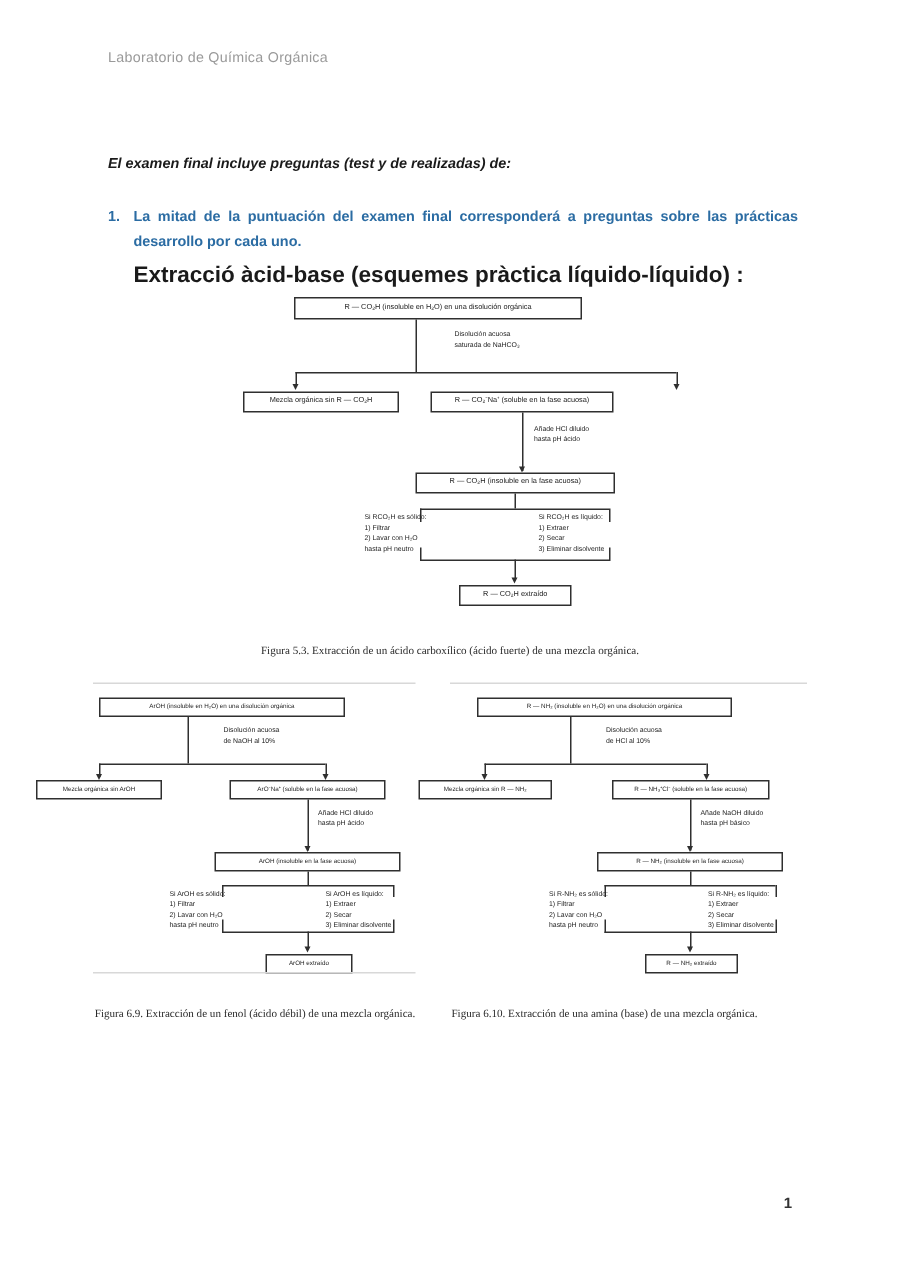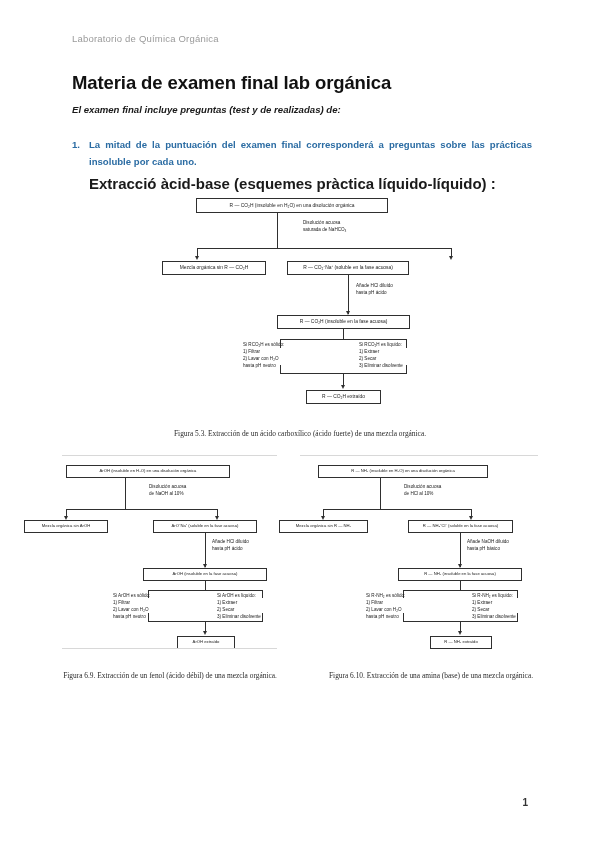--- a/index.html
+++ b/index.html
@@ -160,27 +160,26 @@
   .f1 { font-size: 4.9px; }
   .f2 { font-size: 4.2px; }
 </style>
 </head>
 <body>
 
 <div class="page">
 
   <div class="running-head">Laboratorio de Química Orgánica</div>
 
-  <h1 class="doc-title">Materia de examen final lab orgánica</h1>
 
   <div class="lead">El examen final incluye preguntas (test y de realizadas) de:</div>
 
   <div class="numbered">
     <span class="num">1.</span>
-    <span class="body">La mitad de la puntuación del examen final corresponderá a preguntas sobre las prácticas insoluble por cada uno.</span>
+    <span class="body">La mitad de la puntuación del examen final corresponderá a preguntas sobre las prácticas desarrollo por cada uno.</span>
   </div>
 
   <div class="subline">Extracció àcid-base (esquemes pràctica líquido-líquido) :</div>
 
   <div class="chart" style="left:0px; top:195px; width:600px; height:230px;">
 
     <div class="box thick f1" style="left:196px; top:3px; width:192px; height:15px;">R — CO₂H (insoluble en H₂O) en una disolución orgánica</div>
 
     <div class="vline" style="left:277px; top:18px; height:35px;"></div>
     <div class="note" style="left:303px; top:25px;">Disolución acuosa
@@ -321,17 +320,17 @@
     <div class="vline" style="left:160px; top:159px; height:12px;"></div>
     <div class="arrow-down" style="left:158px; top:169px;"></div>
 
     <div class="box thick f2" style="left:130px; top:174px; width:62px; height:13px;">R — NH₂ extraído</div>
   </div>
 
   <div class="divider" style="left:62px; top:648px; width:215px;"></div>
 
   <div class="caption" style="left:55px; top:670px; width:230px;">Figura 6.9. Extracción de un fenol (ácido débil) de una mezcla orgánica.</div>
 
-  <div class="caption" style="left:316px; top:670px; width:230px;text-align:center;">Figura 6.10. Extracción de una amina (base) de una mezcla orgánica.</div>
+  <div class="caption" style="left:288px; top:670px; width:230px;text-align:center;">Figura 6.10. Extracción de una amina (base) de una mezcla orgánica.</div>
 
   <div class="page-number">1</div>
 
 </div>
 
 </body></html>

